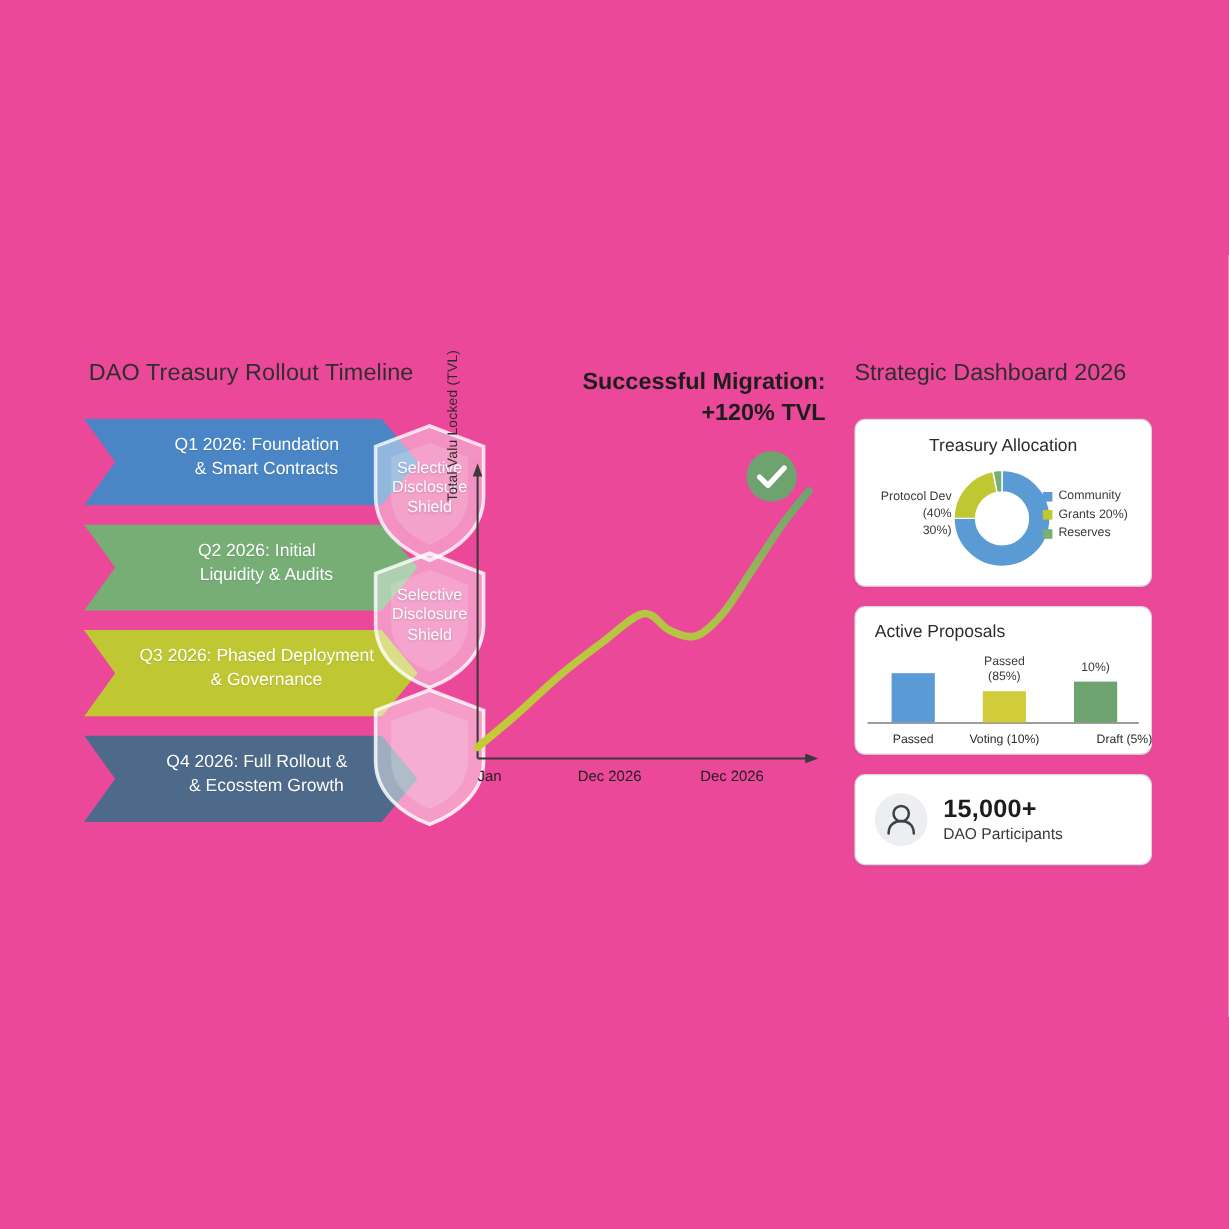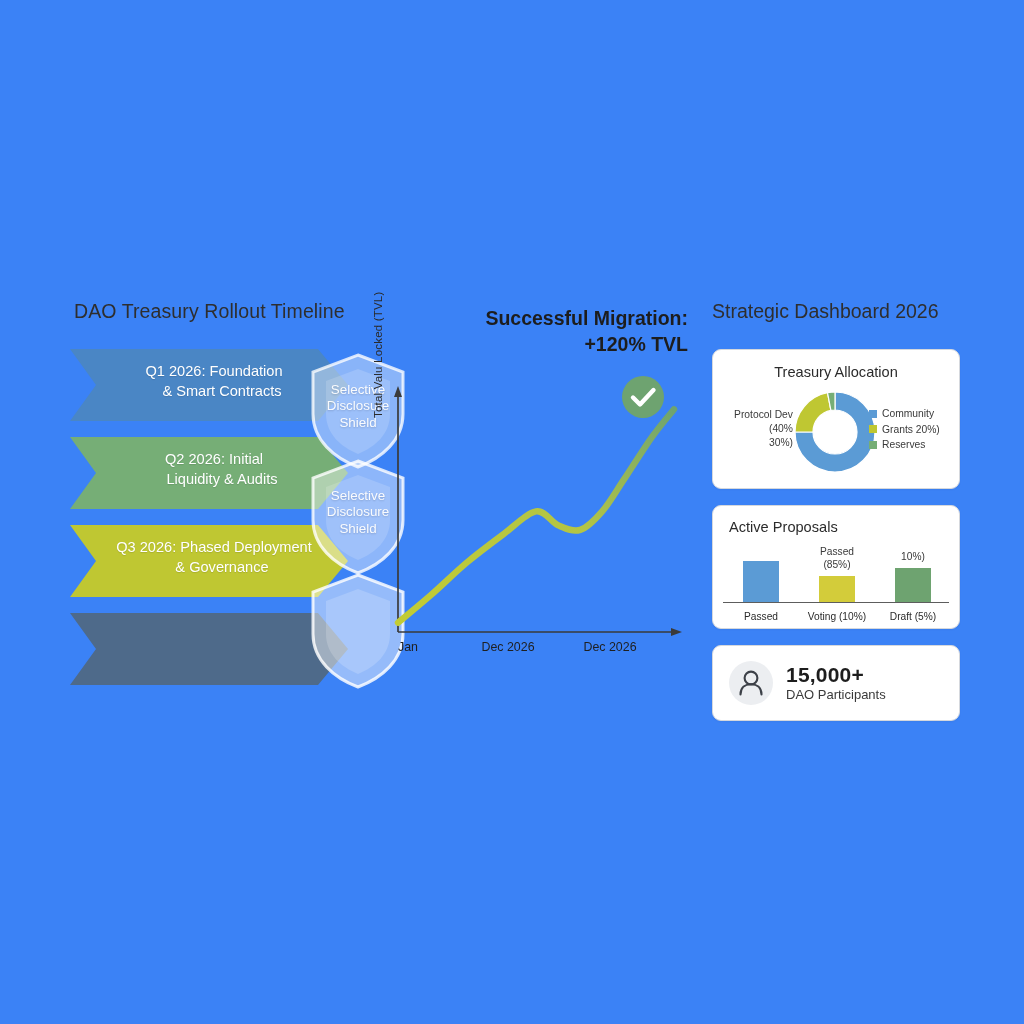--- a/index.html
+++ b/index.html
@@ -1,18 +1,18 @@
 <!DOCTYPE html>
 <html><head>
 <meta charset="utf-8">
 <style>
   html,body{margin:0;padding:0;background:#fdfdfd;}
   body{width:1024px;height:1024px;position:relative;overflow:hidden;
        font-family:"Liberation Sans",sans-serif;color:#2b2b2b;}
-  #canvas{position:absolute;inset:0;background:#3b82f6;}
+  #canvas{position:absolute;inset:0;background:#ec4899;}
 
   
   #timeline-col{position:absolute;left:70px;top:300px;width:290px;}
   #timeline-title{font-size:19.5px;color:#2e2e2e;letter-spacing:.1px;
        margin:0 0 26px 4px;white-space:nowrap;}
   .chev-wrap{position:relative;height:72px;margin-bottom:16px;}
   .chev{position:absolute;inset:0;width:278px;height:72px;}
   .chev-label{position:absolute;left:28px;right:30px;top:0;height:65px;
        display:flex;flex-direction:column;align-items:center;justify-content:center;
        color:#ffffff;font-size:14.6px;line-height:1.32;text-align:center;
@@ -117,20 +117,24 @@
           </svg>
           <div class="chev-label">
             <span class="l1">Q3 2026: Phased Deployment</span>
             <span class="l2">&amp; Governance</span>
           </div>
         </div>
         <div class="chev-wrap">
           <svg class="chev" viewBox="0 0 278 72" preserveAspectRatio="none">
             <path d="M0 0 H248 L278 36 L248 72 H0 L26 36 Z" fill="#4e6a8a"></path>
           </svg>
+          <div class="chev-label">
+            <span class="l1">Q4 2026: Full Rollout &amp;</span>
+            <span class="l2">&amp; Ecosstem Growth</span>
+          </div>
         </div>
       </div>
 
     <div class="shield" id="shield-1">
       <svg viewBox="0 0 100 118" width="100" height="118">
         <path d="M50 3 L95 20 V62 C95 88 74 106 50 115 C26 106 5 88 5 62 V20 Z" fill="rgba(255,255,255,0.40)" stroke="rgba(255,255,255,0.78)" stroke-width="3"></path>
         <path d="M50 17 L82 29 V62 C82 82 67 95 50 102 C33 95 18 82 18 62 V29 Z" fill="rgba(255,255,255,0.16)"></path>
       </svg>
       <div class="stxt">
         <span>Selective</span>
@@ -240,21 +244,21 @@
             <div class="bar-rect" style="height:26.285714285714285px;background:#d3cc3a"></div>
           </div>
           <div class="bar-xlabel" style="left: 124px;">Voting (10%)</div>
           <div class="bar-float" style="left: 124px; bottom: 56.2857px;">
             <span>Passed</span>
             <span>(85%)</span>
           </div>
           <div class="bar" style="left: 182px;">
             <div class="bar-rect" style="height:34.17142857142857px;background:#6ea370"></div>
           </div>
-          <div class="bar-xlabel" style="left: 200px;">Draft (5%)</div>
+          <div class="bar-xlabel" style="left: 200px; padding-left: 48px;">Draft (5%)</div>
           <div class="bar-float" style="left: 200px; bottom: 64.1714px;">
             <span>10%)</span>
             <span></span>
           </div>
         </div>
     </div>
 
     <div class="card" id="part-card">
       <div id="part-avatar">
         <svg viewBox="0 0 44 44" width="44" height="44">

